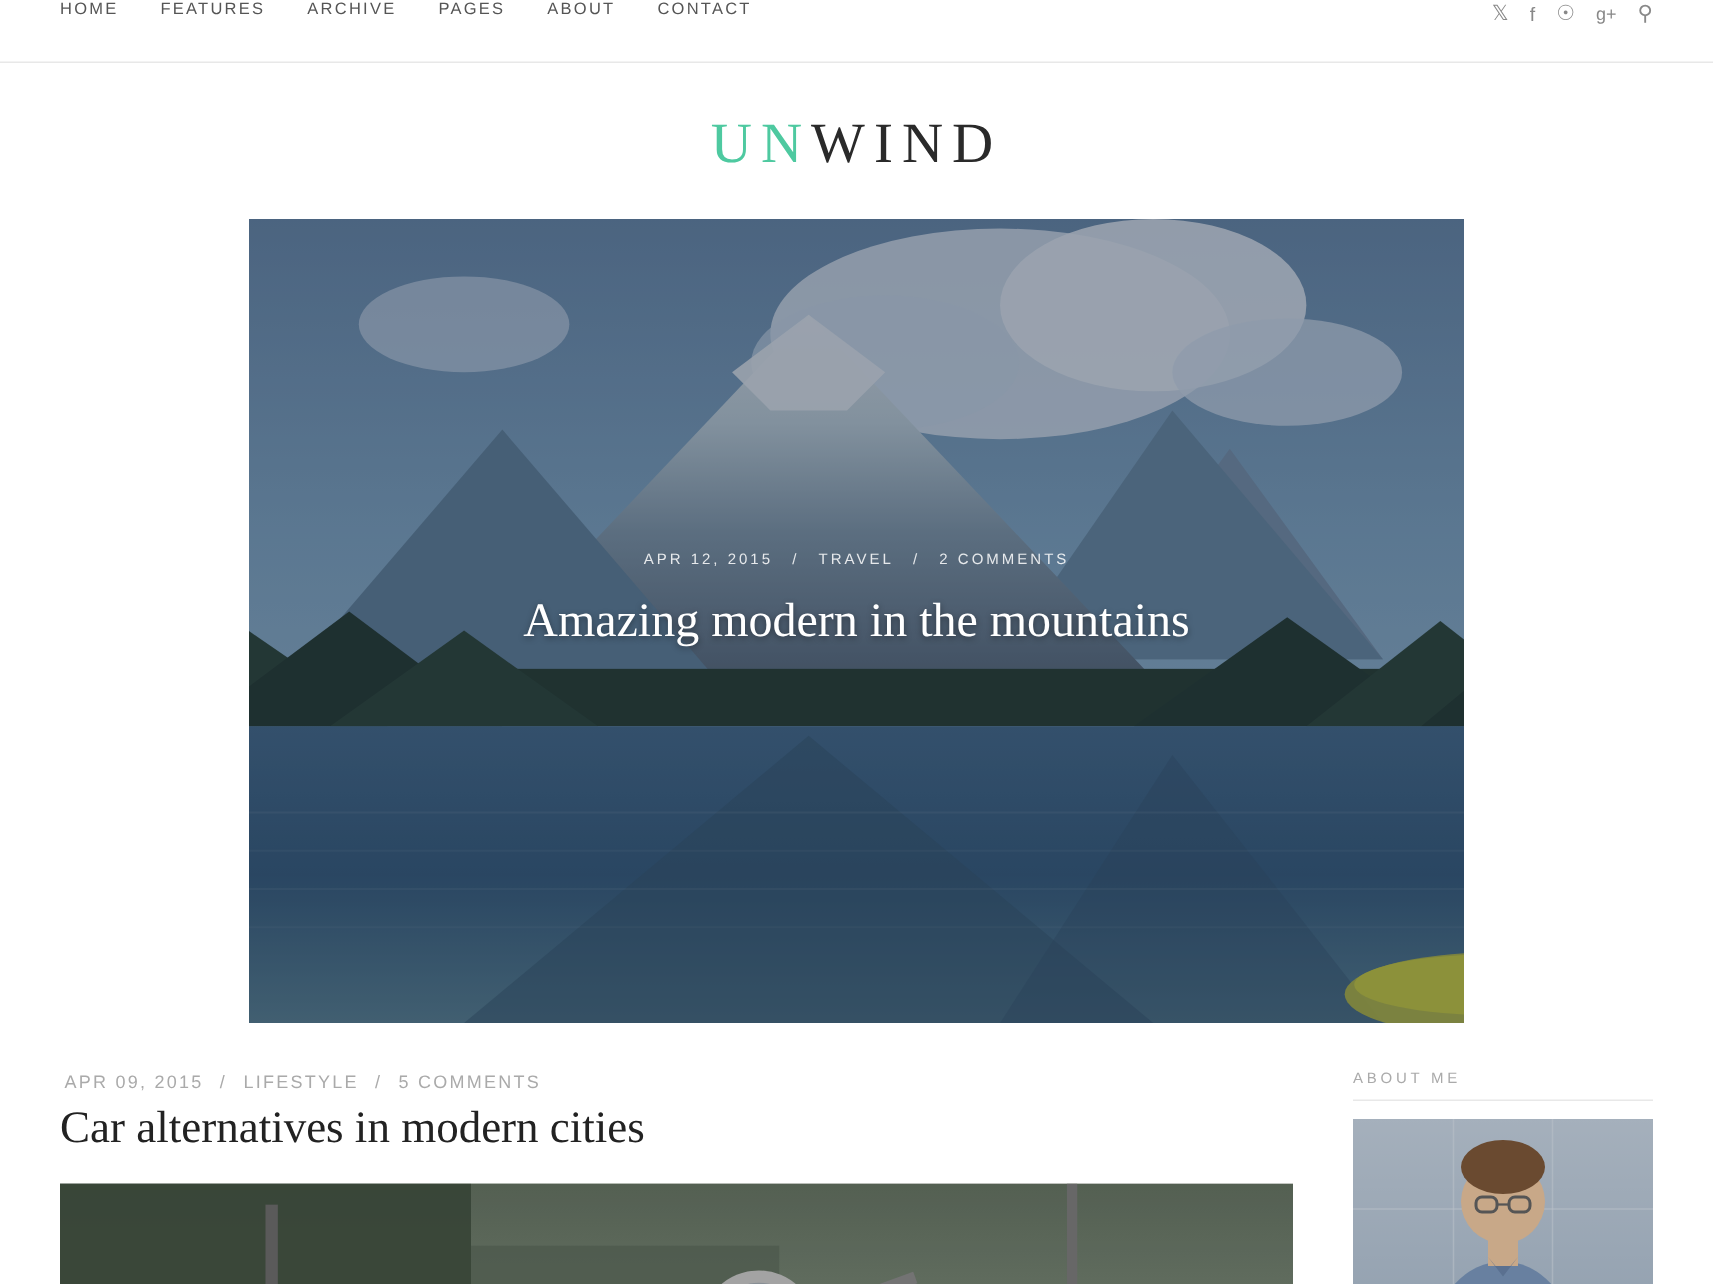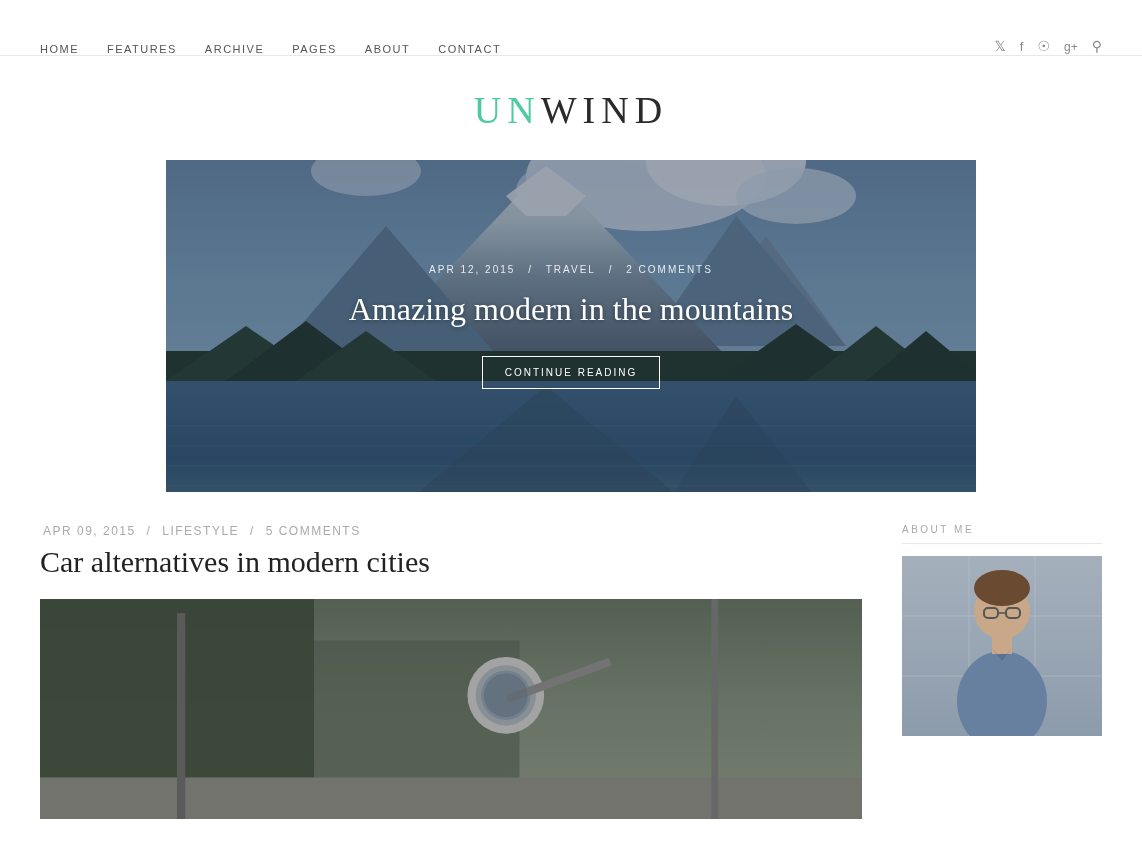--- a/index.html
+++ b/index.html
@@ -1,24 +1,24 @@
 <!DOCTYPE html>
 <html><head>
   <meta charset="utf-8">
   <style>
     * { margin: 0; padding: 0; box-sizing: border-box; }
     body { font-family: 'Georgia', serif; background: #fff; color: #333; width: 1142px; min-height: 856px; overflow-x: hidden; }
 
     
     nav {
       display: flex;
-      align-items: flex-end;
+      align-items: flex-start;
       justify-content: space-between;
       padding: 0 40px;
-      height: 56px;
+      height: 42px;
       border-bottom: 1px solid #e8e8e8;
     }
     .nav-left {
       display: flex;
       gap: 28px;
       align-items: center;
     }
     .nav-item {
       font-family: Arial, sans-serif;
       font-size: 11px;
@@ -52,21 +52,21 @@
       text-transform: uppercase;
     }
     .logo-green { color: #4ec9a0; }
     .logo-dark { color: #2a2a2a; }
 
     
     .hero {
       position: relative;
       width: 810px;
       margin: 0 auto;
-      height: 332px;
+      height: 536px;
       overflow: hidden;
     }
     .hero-bg {
       width: 100%;
       height: 100%;
       background: linear-gradient(
         180deg,
         #8ab0c8 0%,
         #6a9ab5 15%,
         #5a8aa8 25%,
@@ -308,21 +308,20 @@
   </div>
   <div class="hero-content">
     <div class="hero-meta">
       <span>APR 12, 2015</span>
       <span>/</span>
       <span>TRAVEL</span>
       <span>/</span>
       <span>2 COMMENTS</span>
     </div>
     <h1 class="hero-title">Amazing modern in the mountains</h1>
-    <button class="hero-btn">CONTINUE READING</button>
   </div>
 </div>
 
 <div class="main-area">
   <div class="main-posts">
 
     <div>
       <div class="post-meta">
         <span>APR 09, 2015</span>
         <span>/</span>

